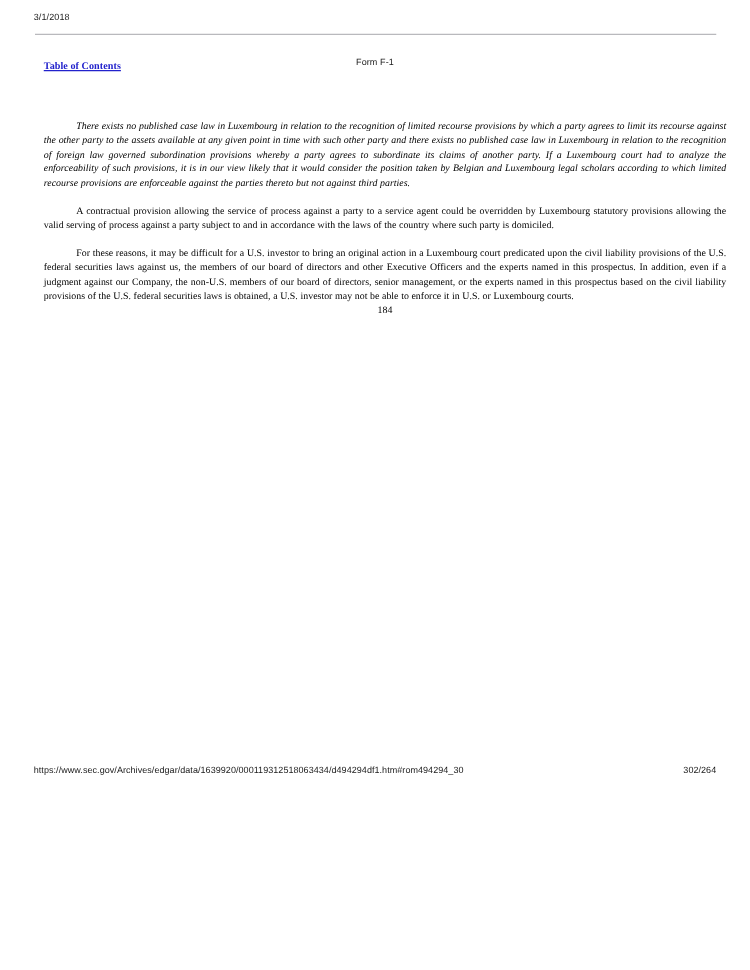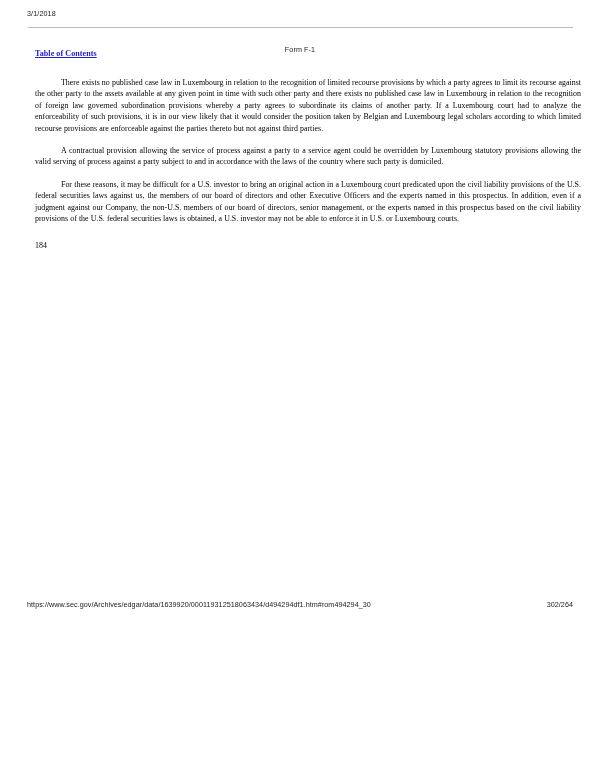--- a/index.html
+++ b/index.html
@@ -85,34 +85,34 @@
     padding: 0;
     font-size: 7.9px;
     line-height: 11.4px;
     text-align: justify;
     text-indent: 26px;
     letter-spacing: 0.02px;
     word-spacing: 0.1px;
     color: #000000;
   }
 
-  .para-gap-first { margin-top: 17px; }
+  .para-gap-first { margin-top: 35px; font-style: italic; }
   .para-gap { margin-top: 11px; }
 
   .folio {
-    margin-top: 16px;
+    text-align: center;
     font-size: 7.9px;
     line-height: 11px;
     text-indent: 0;
   }
 
   
   .print-footer {
     position: absolute;
-    bottom: 20px;
+    bottom: 9px;
     left: 27px;
     right: 27px;
     height: 12px;
     font-family: "Liberation Sans", "DejaVu Sans", sans-serif;
     font-size: 7.2px;
     color: #1a1a1a;
     letter-spacing: 0.05px;
   }
   .print-footer .pf-url {
     position: absolute;

